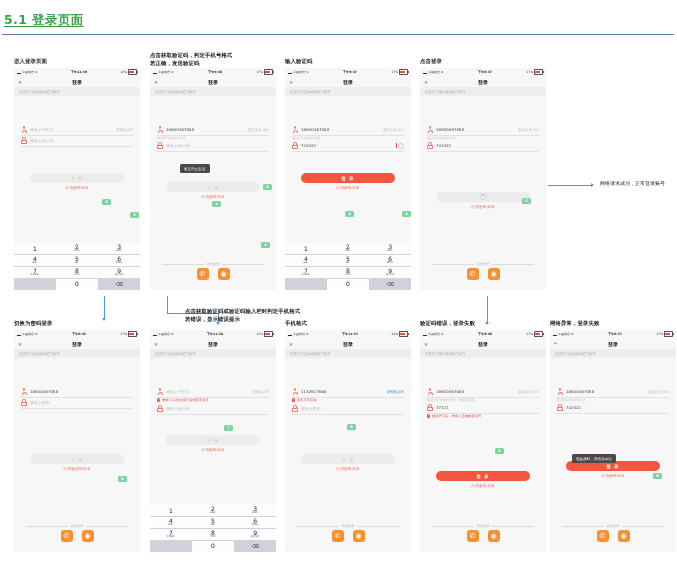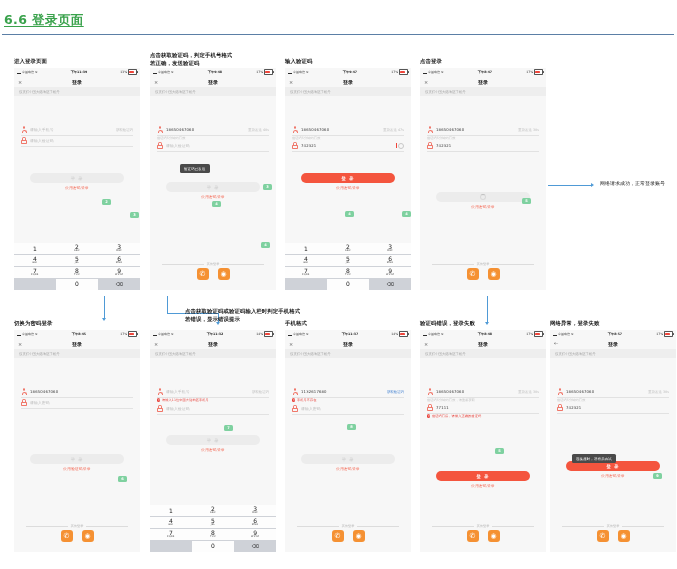--- a/index.html
+++ b/index.html
@@ -207,21 +207,21 @@
   .arrow.down{border-width:3.4px 2.2px 0 2.2px;border-color:#4f9ad6 transparent transparent transparent;}
   .annot{
     position:absolute;font-size:5px;color:#1a1a1a;white-space:nowrap;
   }
 </style>
 </head>
 <body>
 
 <div class="page">
 
-  <div class="doc-title">6.6  登录页面</div>
+  <div class="doc-title">5.1  登录页面</div>
   <div class="title-rule"></div>
 
   <div class="conn conn-h" style="left:548px;top:185px;width:44px;"></div>
   <div class="arrow right" style="left:591px;top:182.6px;"></div>
   <div class="annot" style="left:600px;top:180px;font-size:5px;">网络请求成功，正常登录账号</div>
 
   <div class="conn conn-v" style="left:104px;top:296px;height:22px;"></div>
   <div class="conn conn-h" style="left:104px;top:296px;width:0px;"></div>
   <div class="arrow down" style="left:101.9px;top:318px;"></div>
 

